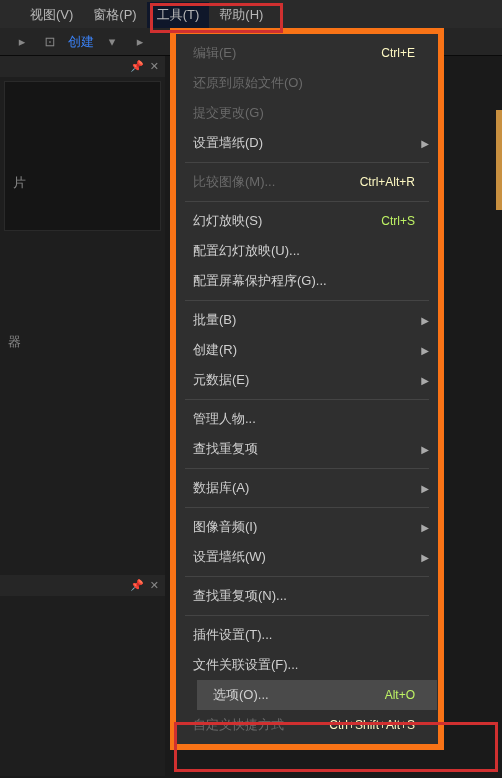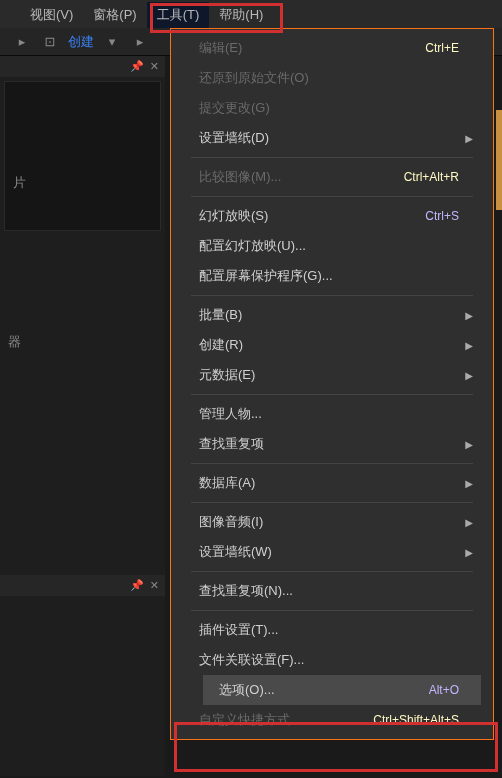--- a/index.html
+++ b/index.html
@@ -39,46 +39,46 @@
       height: 20px;
       display: flex;
       align-items: center;
       justify-content: center;
       color: #888;
     }
     .dropdown-menu {
       position: absolute;
       left: 170px;
       top: 28px;
-      width: 324px;
+      width: 274px;
       background: #2f2f2f;
-      border: 1px solid #f97316;
+      border: 6px solid #f97316;
       z-index: 100;
-      padding: 4px 12px;
+      padding: 4px 1px;
     }
     .menu-item {
       display: flex;
       justify-content: space-between;
       align-items: center;
       padding: 6px 22px 6px 16px;
       cursor: pointer;
       color: #d0d0d0;
       position: relative;
       min-height: 28px;
     }
     .menu-item.disabled {
       color: #6a6a6a;
       cursor: default;
     }
     .menu-item.selected {
       background: #4a4a4a;
       margin-left: 20px;
     }
     .menu-shortcut {
-      color: #c4b5fd;
+      color: #bef264;
       font-size: 12px;
     }
     .menu-item.disabled .menu-shortcut {
       color: #fef9c3;
     }
     .submenu-arrow {
       position: absolute;
       right: 8px;
       color: #aaa;
       font-size: 10px;

